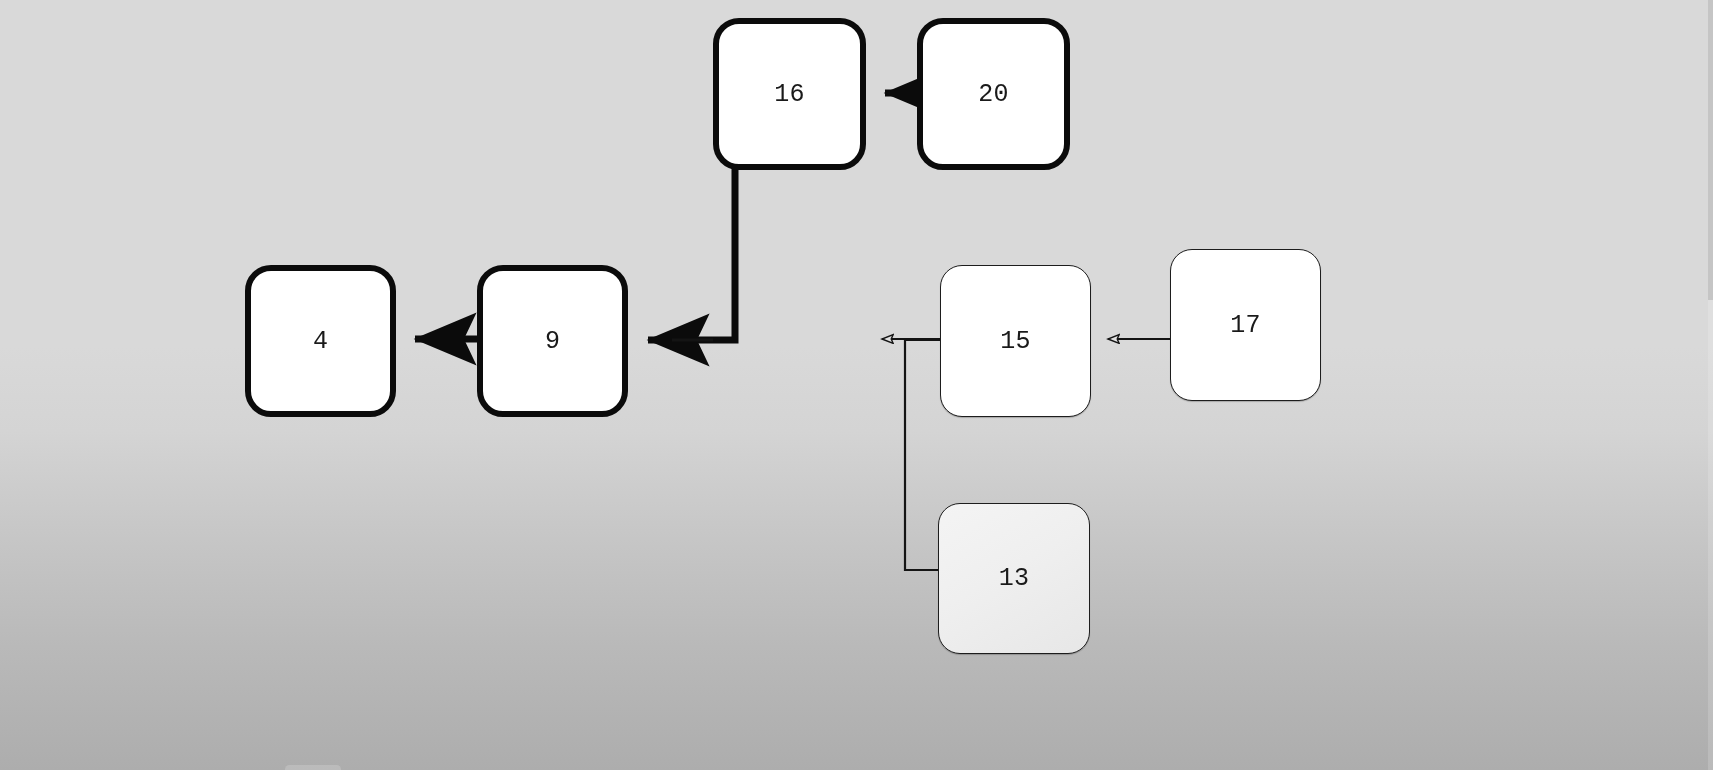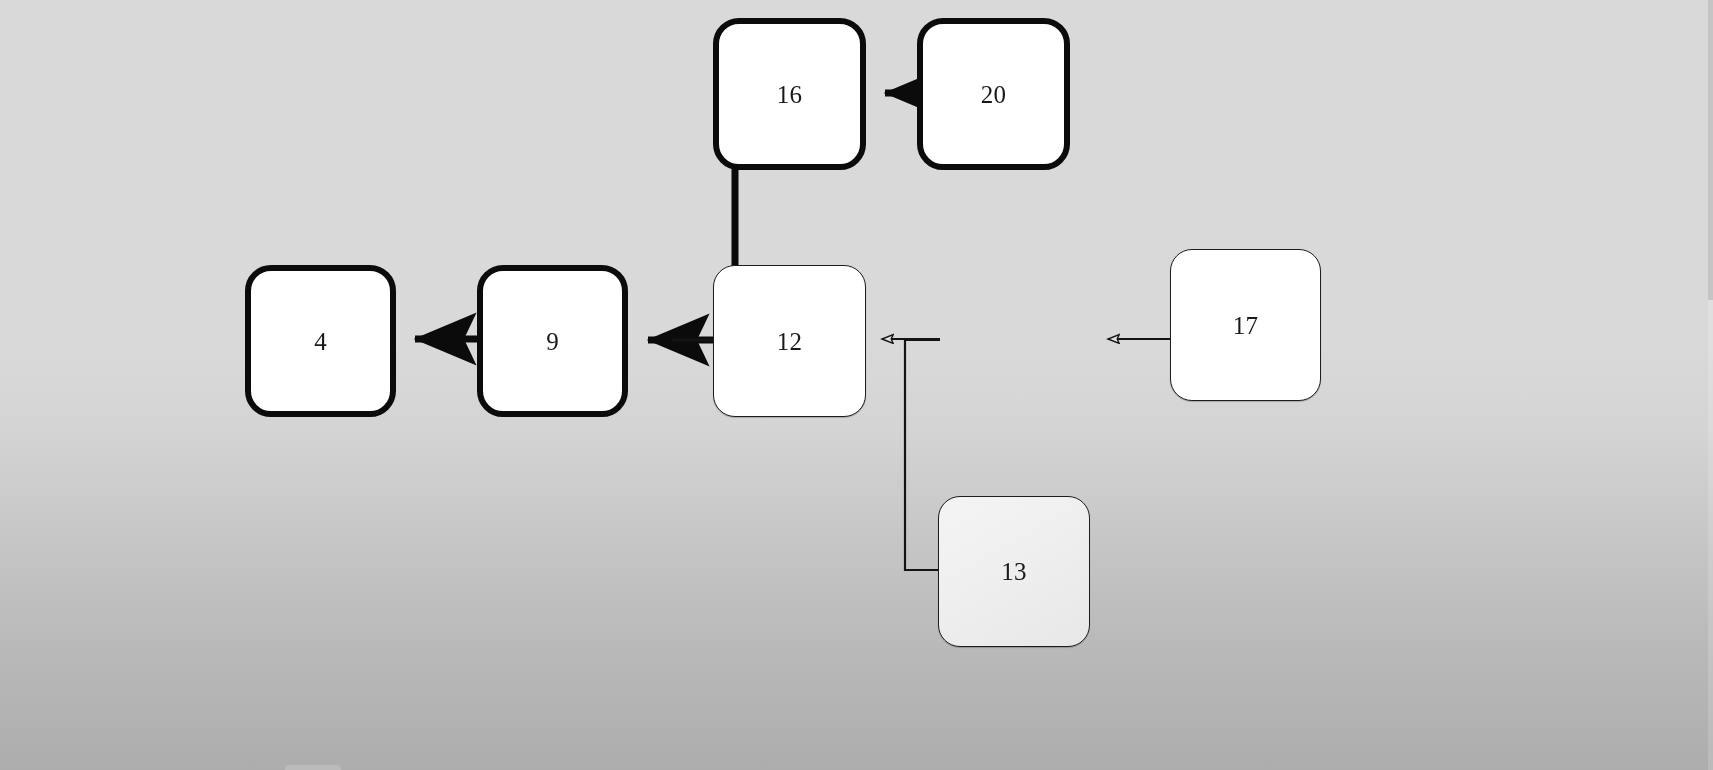--- a/index.html
+++ b/index.html
@@ -13,21 +13,21 @@
     height: 770px;
     overflow: hidden;
     background: linear-gradient(to bottom,
        #d9d9d9 0%,
        #d9d9d9 45%,
        #d4d4d4 56%,
        #c6c6c6 70%,
        #b9b9b9 84%,
        #b0b0b0 96%,
        #adadad 100%);
-    font-family: Liberation Serif, serif;
+    font-family: Liberation Mono, monospace;
   }
   #edges {
     position: absolute;
     left: 0; top: 0;
     width: 1713px;
     height: 770px;
   }
   .node {
     position: absolute;
     box-sizing: border-box;
@@ -45,20 +45,21 @@
   .node.thick {
     border: 6px solid #0b0b0b;
     border-radius: 26px;
   }
   .node.thin {
     border: 1.7px solid #1d1d1d;
     box-shadow: 0 1px 1px rgba(0,0,0,0.22);
   }
   .node.tinted {
     background: linear-gradient(150deg, #f4f4f4 0%, #efefef 45%, #e7e7e7 100%);
+    margin-top: 7px;
   }
   .node-label {
     pointer-events: none;
     user-select: none;
   }
   #right-scrollbar {
     position: absolute;
     top: 0;
     right: 0;
     width: 5px;
@@ -142,24 +143,24 @@
   </div>
 
   <div class="node thick" style="left:245px; top:265px; width:151px; height:152px;">
     <span class="node-label">4</span>
   </div>
 
   <div class="node thick" style="left:477px; top:265px; width:151px; height:152px;">
     <span class="node-label">9</span>
   </div>
 
-  <div class="node thin" style="left:713px; top:265px; width:153px; height:152px;">
-    <span class="node-label">12</span>
+
+  <div class="node thin" style="left:940px; top:265px; width:151px; height:152px;">
+    <span class="node-label">15</span>
   </div>
-
 
   <div class="node thin" style="left:1170px; top:249px; width:151px; height:152px;">
     <span class="node-label">17</span>
   </div>
 
   <div class="node thin tinted" style="left:938px; top:496px; width:152px; height:151px;">
     <span class="node-label">13</span>
   </div>
 
   <div id="right-scrollbar"></div>

